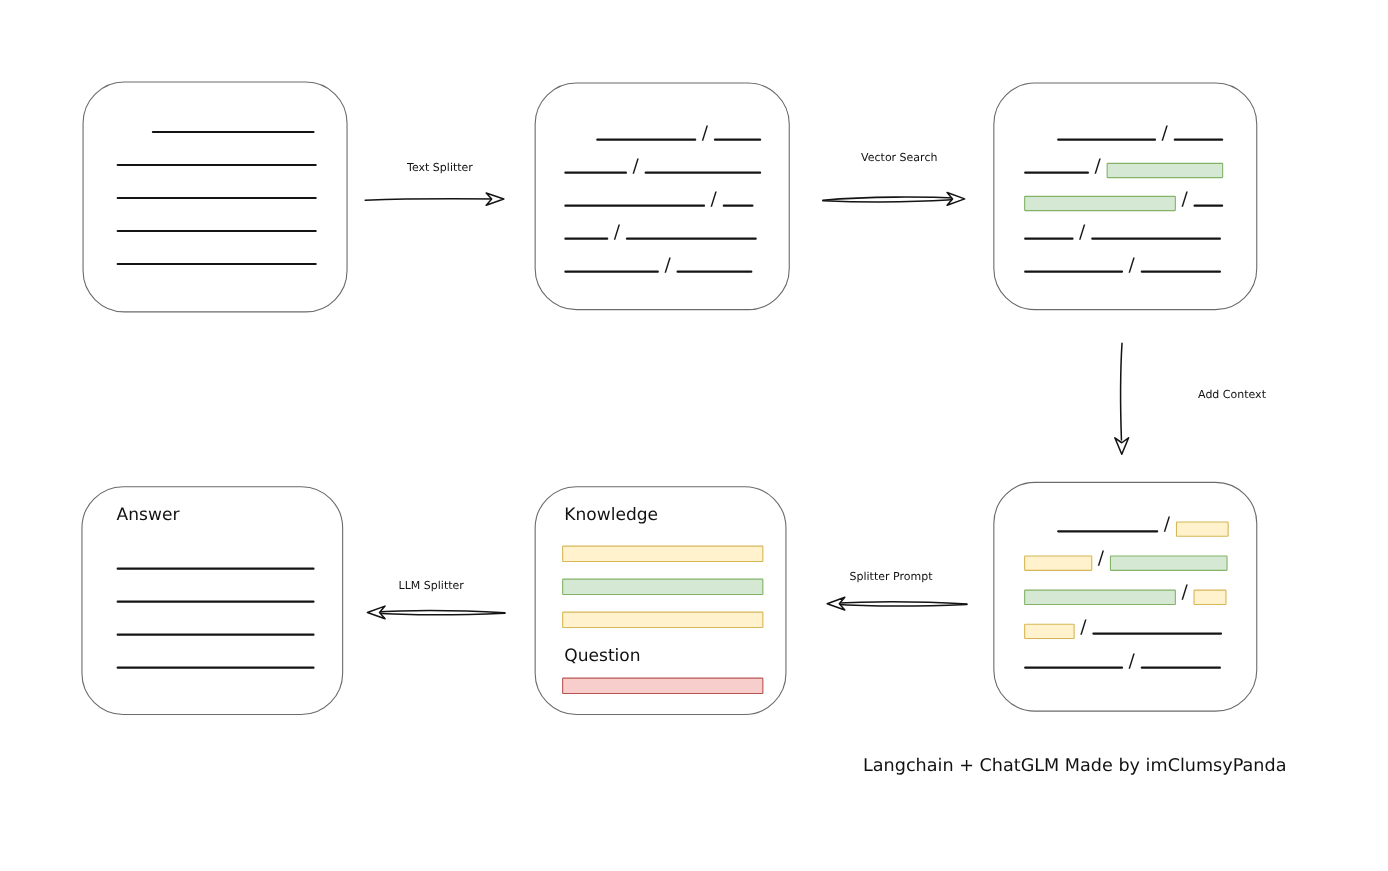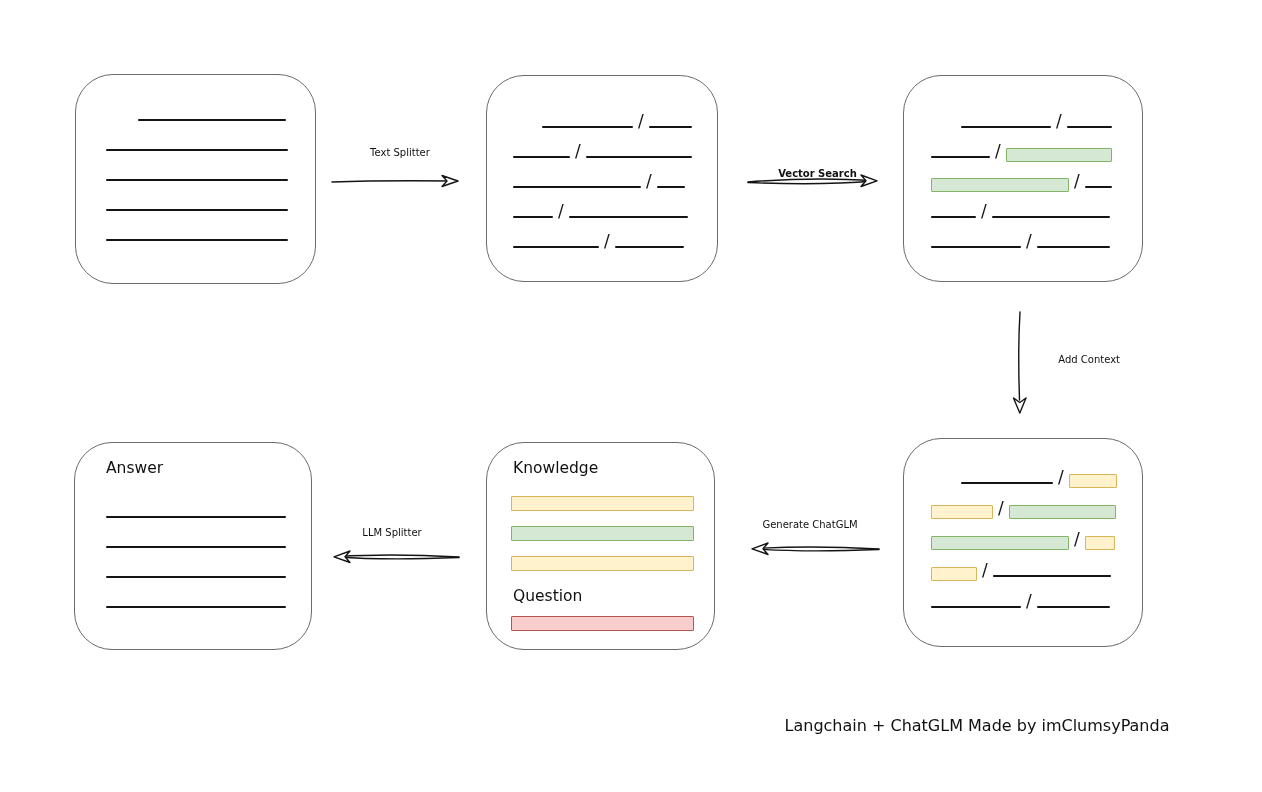--- a/index.html
+++ b/index.html
@@ -11,21 +11,21 @@
   .h31 .seg-row{height:31px;}
   .seg-line{height:2px;background:#141414;border-radius:1px;flex:none;}
   .seg-slash{font-size:17px;line-height:13px;margin:0 5px;color:#141414;flex:none;}
   .seg-bar{height:14px;border:1.5px solid;box-sizing:border-box;position:relative;bottom:-4px;border-radius:1px;flex:none;}
   .bars .seg-bar{bottom:0;height:15px;}
   .box-label{position:absolute;font-size:15.5px;color:#111;white-space:nowrap;}
   .arrow-label{position:absolute;font-size:10px;color:#111;text-align:center;white-space:nowrap;}
   .arrow{position:absolute;}
   .arrow path{stroke:#141414;fill:none;stroke-width:1.4;stroke-linecap:round;}
   .arrow path.head{stroke-width:1.4;fill:#fff;stroke-linejoin:round;}
-  .caption{position:absolute;left:767px;top:716px;width:420px;text-align:center;
+  .caption{position:absolute;left:767px;top:686px;width:420px;text-align:center;
            font-size:16px;color:#111;white-space:nowrap;}
 </style>
 </head>
 <body>
 
 <div class="canvas">
 
   <div class="box" style="left:75px;top:74px;width:241px;height:210px;">
     <div class="rows" style="left:30px;top:16px;">
         <div class="seg-row">
@@ -174,34 +174,34 @@
         </div>
       </div>
   </div>
 
   <div class="arrow-label" style="left:330px;top:147px;width:140px;">Text Splitter</div>
   <svg class="arrow" style="left:330px;top:171px;" width="140" height="20" viewBox="0 0 140 20">
     <path d="M2,11 C40,9.6 90,9.6 124,10"></path>
     <path class="head" d="M112,4.5 L128,10 L112,15.5 L117,10 Z"></path>
   </svg>
 
-  <div class="arrow-label" style="left:745px;top:168px;width:145px;font-weight:bold;">Vector Search</div>
+  <div class="arrow-label" style="left:745px;top:138px;width:145px;">Vector Search</div>
   <svg class="arrow" style="left:745px;top:170px;" width="145" height="22" viewBox="0 0 145 22">
     <path d="M3,12 C45,8.5 95,8.5 128,10.5"></path>
     <path d="M3,12.5 C50,14.5 100,13.5 128,11"></path>
     <path class="head" d="M116,5 L132,10.8 L116,16.5 L121,10.8 Z"></path>
   </svg>
 
-  <div class="arrow-label" style="left:1010px;top:354px;width:110px;text-align:right;">Add Context</div>
+  <div class="arrow-label" style="left:1065px;top:354px;width:110px;text-align:center;">Add Context</div>
   <svg class="arrow" style="left:1008px;top:310px;" width="24" height="108" viewBox="0 0 24 108">
     <path d="M12,2 C10,35 10.5,62 11.5,90"></path>
     <path class="head" d="M5.5,88 L11.8,103 L18,88 L11.8,92.5 Z"></path>
   </svg>
 
-  <div class="arrow-label" style="left:735px;top:519px;width:150px;">Generate ChatGLM</div>
+  <div class="arrow-label" style="left:735px;top:519px;width:150px;">Splitter Prompt</div>
   <svg class="arrow" style="left:740px;top:538px;" width="142" height="22" viewBox="0 0 142 22">
     <path d="M139,11 C95,8.5 50,8.5 16,10.5"></path>
     <path d="M139,11.5 C90,13.5 45,13 16,11"></path>
     <path class="head" d="M28,5 L12,10.8 L28,16.5 L23,10.8 Z"></path>
   </svg>
 
   <div class="arrow-label" style="left:322px;top:527px;width:140px;">LLM Splitter</div>
   <svg class="arrow" style="left:322px;top:546px;" width="140" height="22" viewBox="0 0 140 22">
     <path d="M137,11 C93,8.5 48,8.5 16,10.5"></path>
     <path d="M137,11.5 C88,13.5 43,13 16,11"></path>

